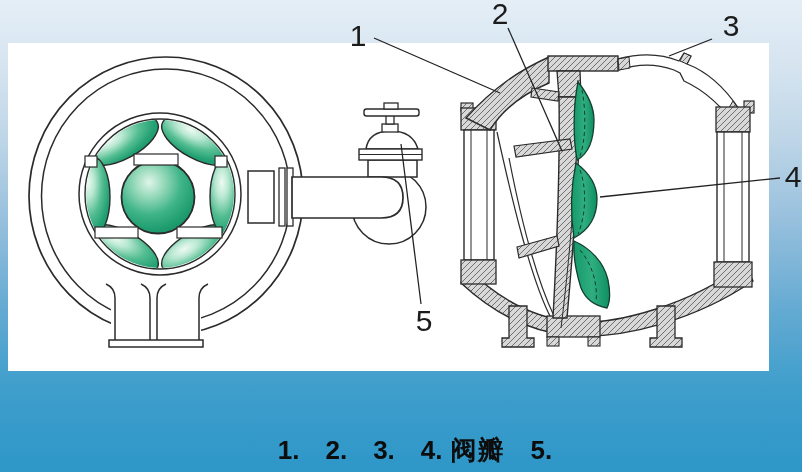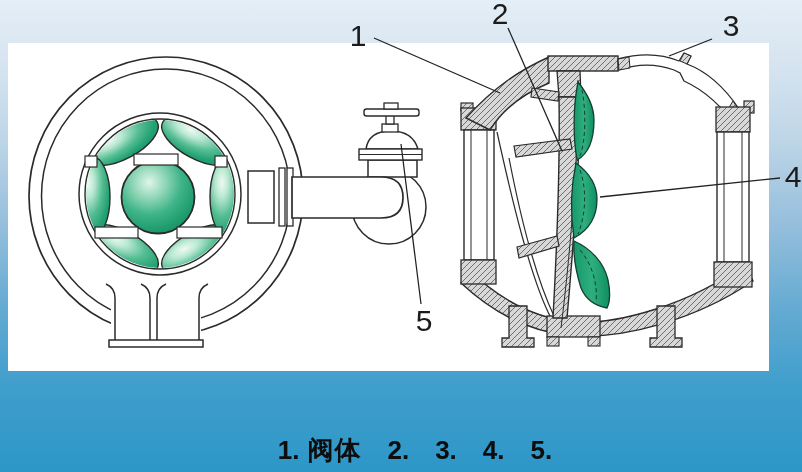--- a/index.html
+++ b/index.html
@@ -193,29 +193,29 @@
       <text class="callout" x="500" y="24">2</text>
       <text class="callout" x="731" y="36">3</text>
       <text class="callout" x="793" y="187">4</text>
       <text class="callout" x="424" y="331">5</text>
     </g>
   </svg>
 
   <div class="caption">
     <span class="cap-item">
       <span class="cap-num">1.</span>
-      <span class="cap-label">阀体</span>
     </span>
     <span class="cap-item">
       <span class="cap-num">2.</span>
     </span>
     <span class="cap-item">
       <span class="cap-num">3.</span>
     </span>
     <span class="cap-item">
       <span class="cap-num">4.</span>
+      <span class="cap-label">阀瓣</span>
     </span>
     <span class="cap-item">
       <span class="cap-num">5.</span>
     </span>
   </div>
 
 </div>
 
 </body></html>

